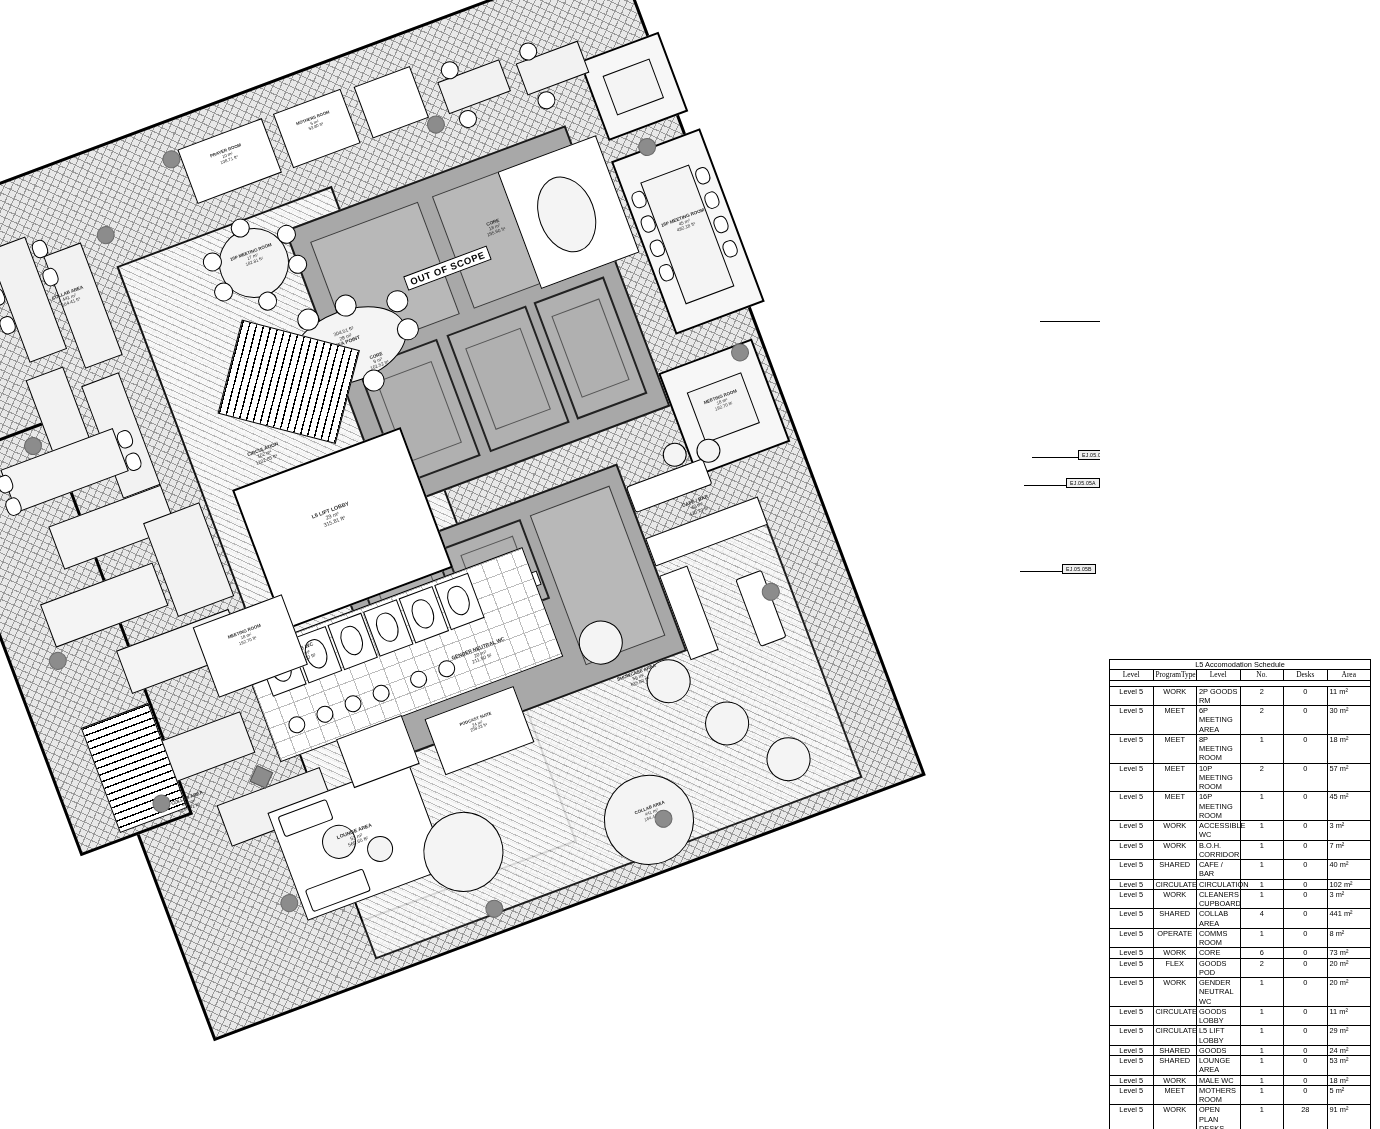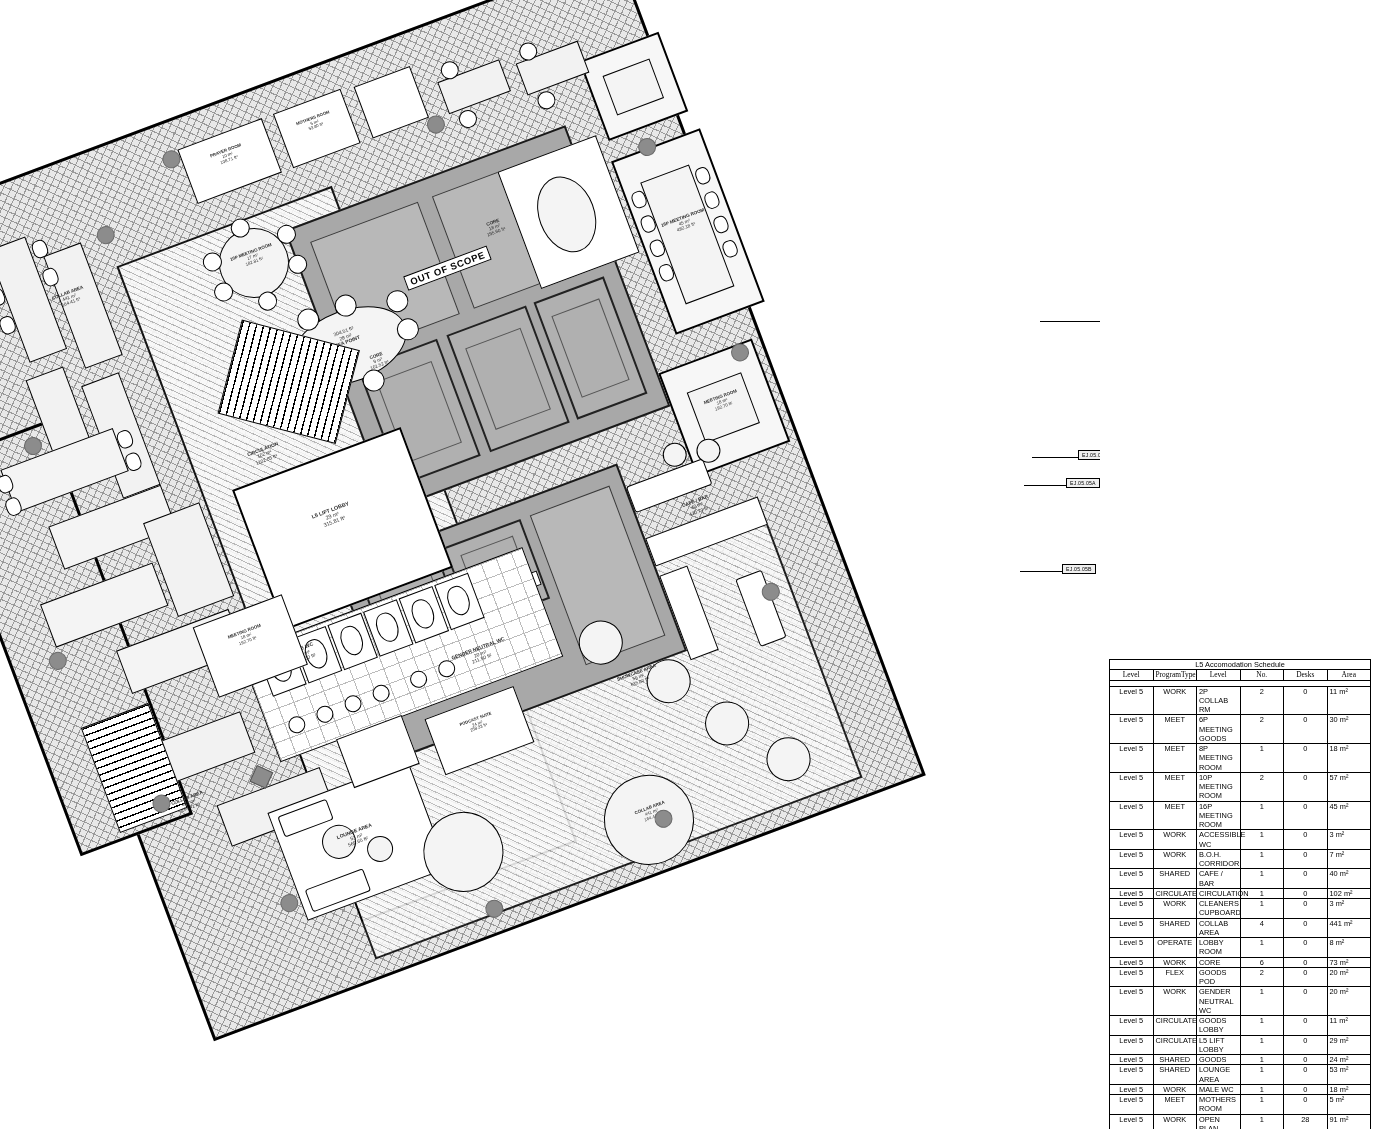--- a/index.html
+++ b/index.html
@@ -376,29 +376,29 @@
         <td class="c-ar">Area</td>
       </tr>
       <tr class="gap">
           <td colspan="6"></td>
         </tr>
     </tbody>
     <tbody id="sch-rows">
         <tr>
           <td class="c-lvl">Level 5</td>
           <td class="c-pt">WORK</td>
-          <td class="c-nm">2P COLLAB RM</td>
+          <td class="c-nm">2P GOODS RM</td>
           <td class="c-no">2</td>
           <td class="c-dk">0</td>
           <td class="c-ar">11 m²</td>
         </tr>
         <tr>
           <td class="c-lvl">Level 5</td>
           <td class="c-pt">MEET</td>
-          <td class="c-nm">6P MEETING GOODS</td>
+          <td class="c-nm">6P MEETING AREA</td>
           <td class="c-no">2</td>
           <td class="c-dk">0</td>
           <td class="c-ar">30 m²</td>
         </tr>
         <tr>
           <td class="c-lvl">Level 5</td>
           <td class="c-pt">MEET</td>
           <td class="c-nm">8P MEETING ROOM</td>
           <td class="c-no">1</td>
           <td class="c-dk">0</td>
@@ -464,21 +464,21 @@
           <td class="c-lvl">Level 5</td>
           <td class="c-pt">SHARED</td>
           <td class="c-nm">COLLAB AREA</td>
           <td class="c-no">4</td>
           <td class="c-dk">0</td>
           <td class="c-ar">441 m²</td>
         </tr>
         <tr>
           <td class="c-lvl">Level 5</td>
           <td class="c-pt">OPERATE</td>
-          <td class="c-nm">LOBBY ROOM</td>
+          <td class="c-nm">COMMS ROOM</td>
           <td class="c-no">1</td>
           <td class="c-dk">0</td>
           <td class="c-ar">8 m²</td>
         </tr>
         <tr>
           <td class="c-lvl">Level 5</td>
           <td class="c-pt">WORK</td>
           <td class="c-nm">CORE</td>
           <td class="c-no">6</td>
           <td class="c-dk">0</td>

